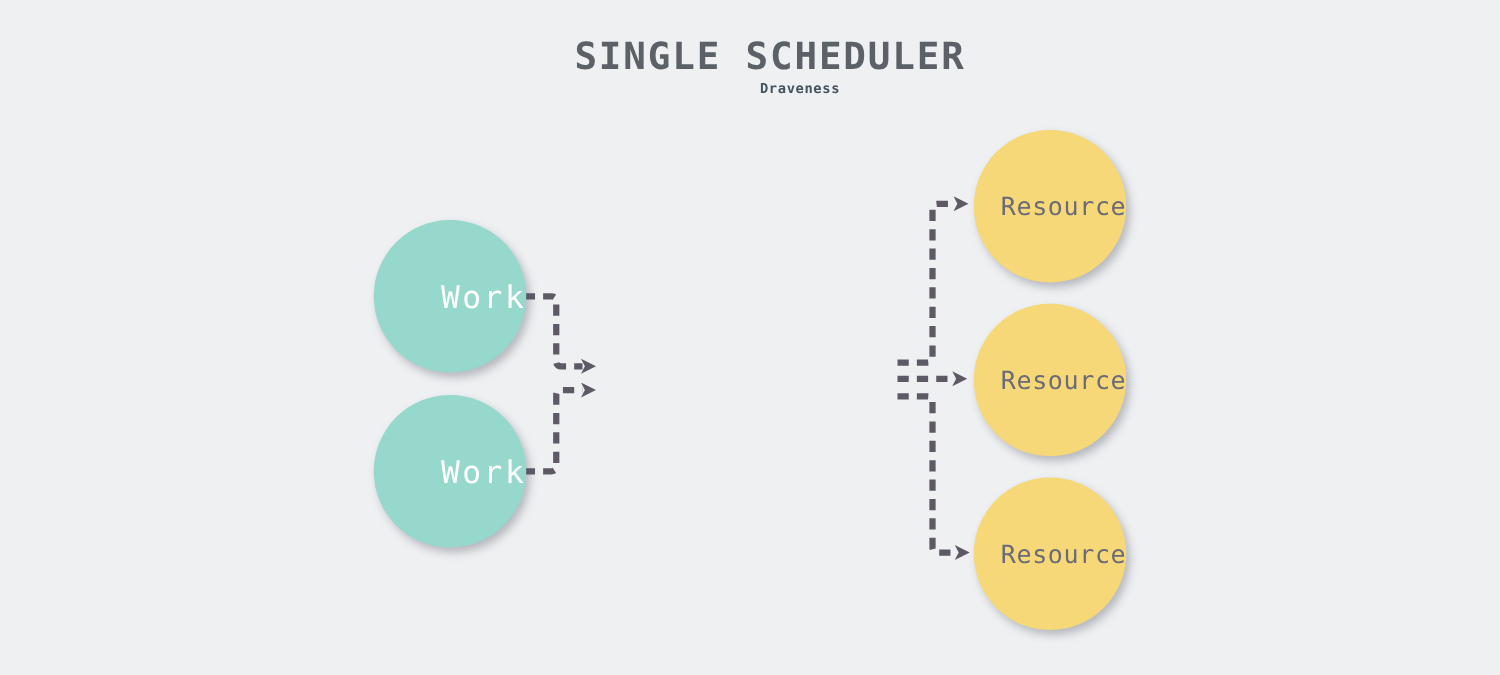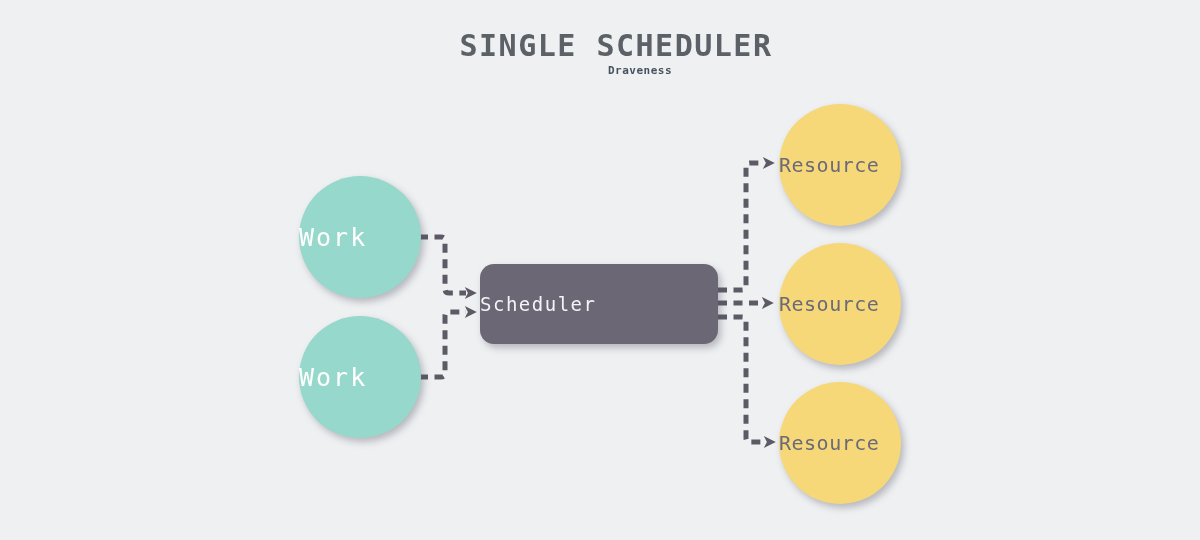--- a/index.html
+++ b/index.html
@@ -59,21 +59,21 @@
     stroke:var(--arrow);
     stroke-width:5;
     stroke-dasharray:9 6.5;
     stroke-linecap:butt;
     stroke-linejoin:round;
   }
   .node{
     position:absolute;
     display:flex;
     align-items:center;
-    justify-content:flex-start;
+    justify-content:flex-end;
     box-sizing:border-box;
   }
   .circle{
     width:122px;
     height:122px;
     border-radius:50%;
     box-shadow:3px 4px 7px rgba(80,80,95,0.35);
   }
   .work{
     background:var(--work-fill);
@@ -122,23 +122,20 @@
   </svg>
 
   <div class="node circle work" style="left:299px;top:176px;">
     <span>Work</span>
   </div>
 
   <div class="node circle work" style="left:299px;top:316px;">
     <span>Work</span>
   </div>
 
-  <div class="node scheduler">
-    <span>Scheduler</span>
-  </div>
 
   <div class="node circle resource" style="left:779px;top:104px;">
     <span>Resource</span>
   </div>
 
   <div class="node circle resource" style="left:779px;top:243px;">
     <span>Resource</span>
   </div>
 
   <div class="node circle resource" style="left:779px;top:382px;">

